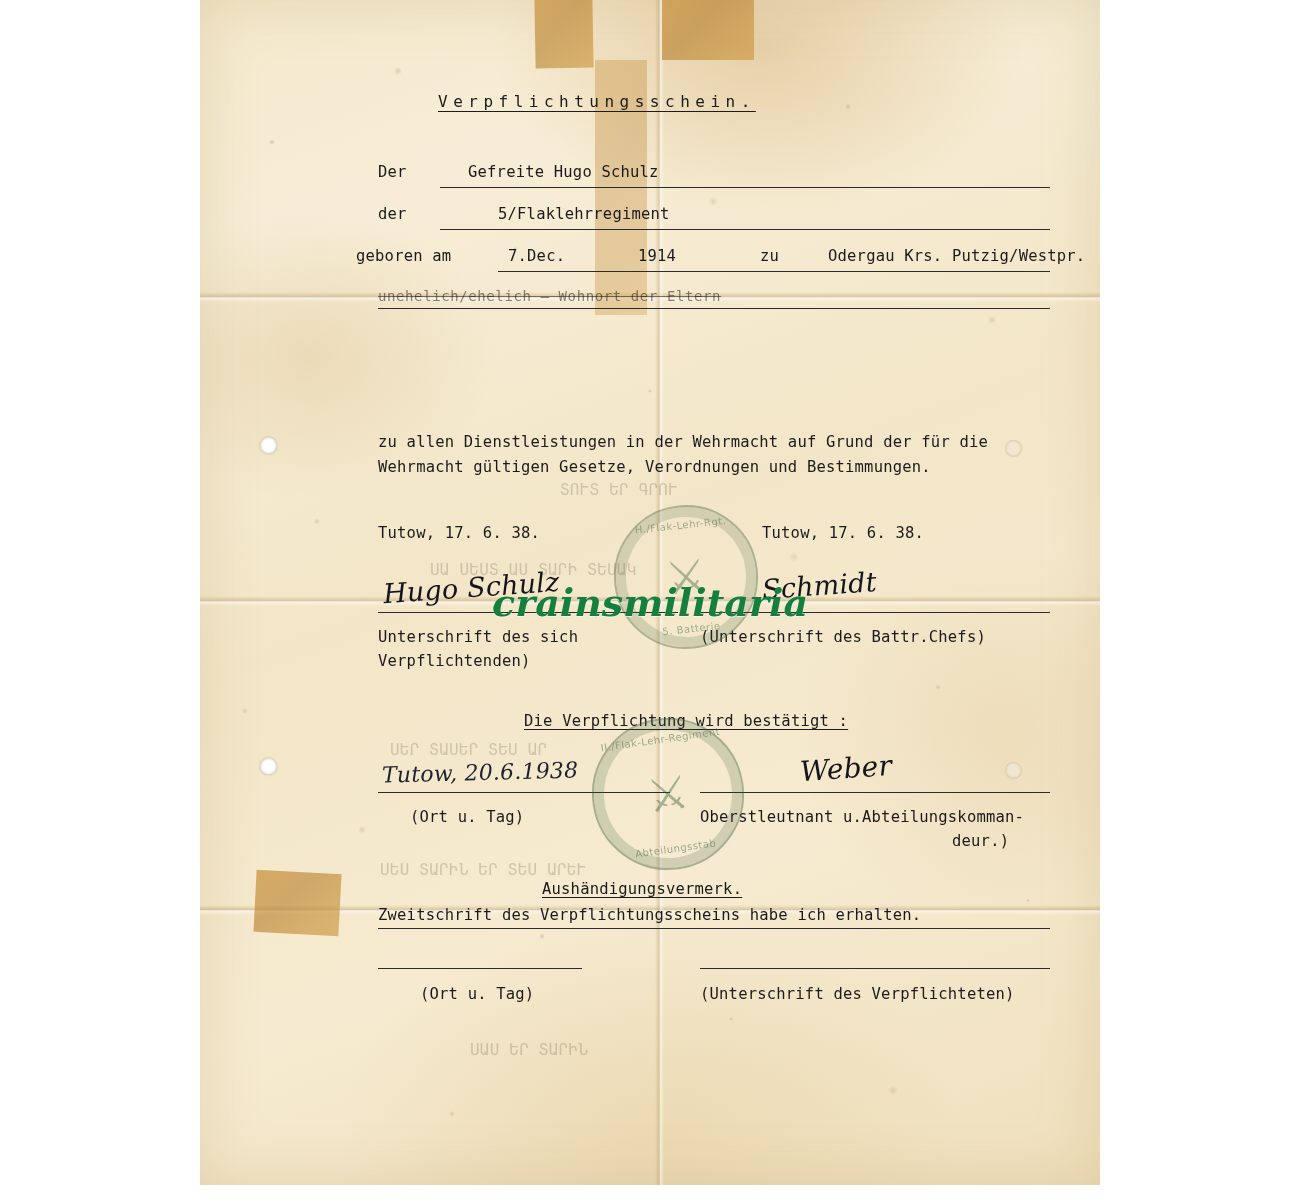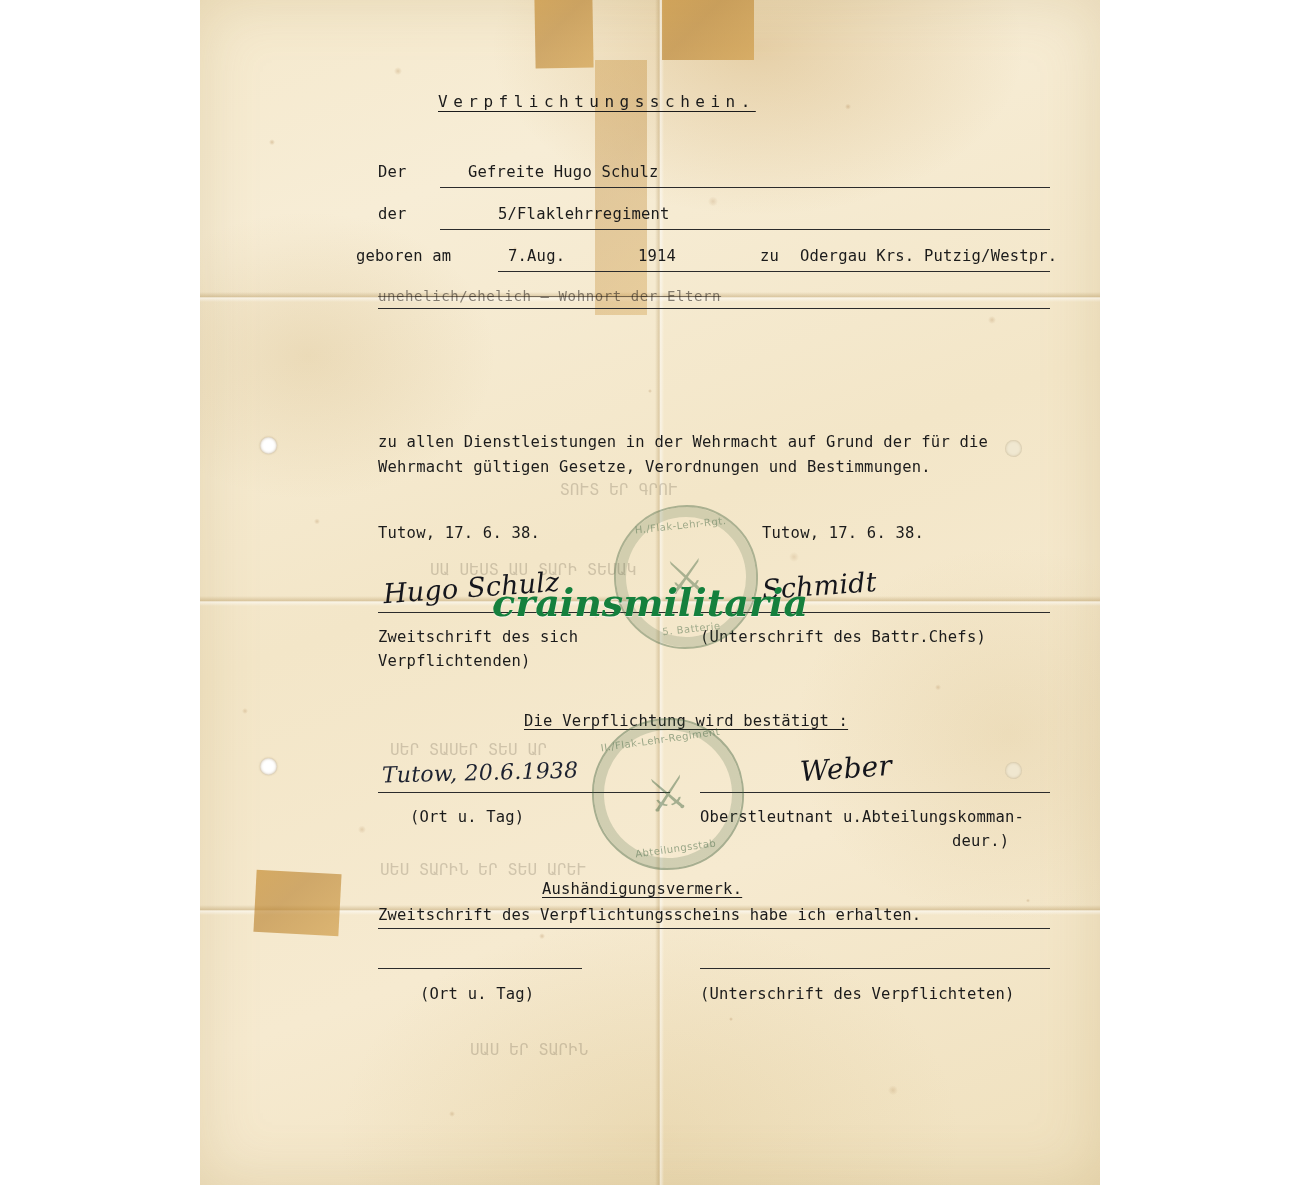--- a/index.html
+++ b/index.html
@@ -240,42 +240,42 @@
 
     <span class="ln" style="left: 378px; top: 163px;">Der</span>
     <span class="ln" style="left: 468px; top: 163px;">Gefreite Hugo Schulz</span>
     <div class="rule" style="left: 440px; top: 187px; width: 610px;"></div>
 
     <span class="ln" style="left: 378px; top: 205px;">der</span>
     <span class="ln" style="left: 498px; top: 205px;">5/Flaklehrregiment</span>
     <div class="rule" style="left: 440px; top: 229px; width: 610px;"></div>
 
     <span class="ln" style="left: 356px; top: 247px;">geboren am</span>
-    <span class="ln" style="left: 508px; top: 247px;">7.Aug.</span>
+    <span class="ln" style="left: 508px; top: 247px;">7.Dec.</span>
     <span class="ln" style="left: 638px; top: 247px;">1914</span>
     <span class="ln" style="left: 760px; top: 247px;">zu</span>
-    <span class="ln" style="left: 800px; top: 247px;">Odergau Krs. Putzig/Westpr.</span>
+    <span class="ln" style="left: 828px; top: 247px;">Odergau Krs. Putzig/Westpr.</span>
     <div class="rule" style="left: 498px; top: 271px; width: 552px;"></div>
 
     <span class="struck" style="left: 378px; top: 288px; text-decoration: line-through; letter-spacing:0.6px;">unehelich/ehelich — Wohnort der Eltern</span>
     <div class="rule" style="left: 378px; top: 308px; width: 672px;"></div>
 
     <span class="ln" style="left: 378px; top: 433px;">zu allen Dienstleistungen in der Wehrmacht auf Grund der für die</span>
     <span class="ln" style="left: 378px; top: 458px;">Wehrmacht gültigen Gesetze, Verordnungen und Bestimmungen.</span>
 
     <span class="ln" style="left: 378px; top: 524px;">Tutow, 17. 6. 38.</span>
     <span class="ln" style="left: 762px; top: 524px;">Tutow, 17. 6. 38.</span>
 
     <div class="rule" style="left: 378px; top: 612px; width: 300px;"></div>
     <div class="rule" style="left: 700px; top: 612px; width: 350px;"></div>
 
     <span class="sig" style="left: 383px; top: 572px; font-size: 27px;">Hugo Schulz</span>
     <span class="sig" style="left: 762px; top: 570px; font-size: 27px;">Schmidt</span>
 
-    <span class="ln" style="left: 378px; top: 628px;">Zweitschrift des sich</span>
+    <span class="ln" style="left: 378px; top: 628px;">Unterschrift des sich</span>
     <span class="ln" style="left: 378px; top: 652px;">Verpflichtenden)</span>
     <span class="ln" style="left: 700px; top: 628px;">(Unterschrift des Battr.Chefs)</span>
 
     <span class="ln underline-txt" style="left: 524px; top: 712px;">Die Verpflichtung wird bestätigt :</span>
 
     <span class="hand" style="left: 382px; top: 760px; font-size: 22px; transform: rotate(-1.5deg);">Tutow, 20.6.1938</span>
     <span class="sig" style="left: 800px; top: 752px; font-size: 28px;">Weber</span>
 
     <div class="rule" style="left: 378px; top: 792px; width: 292px;"></div>
     <div class="rule" style="left: 700px; top: 792px; width: 350px;"></div>

